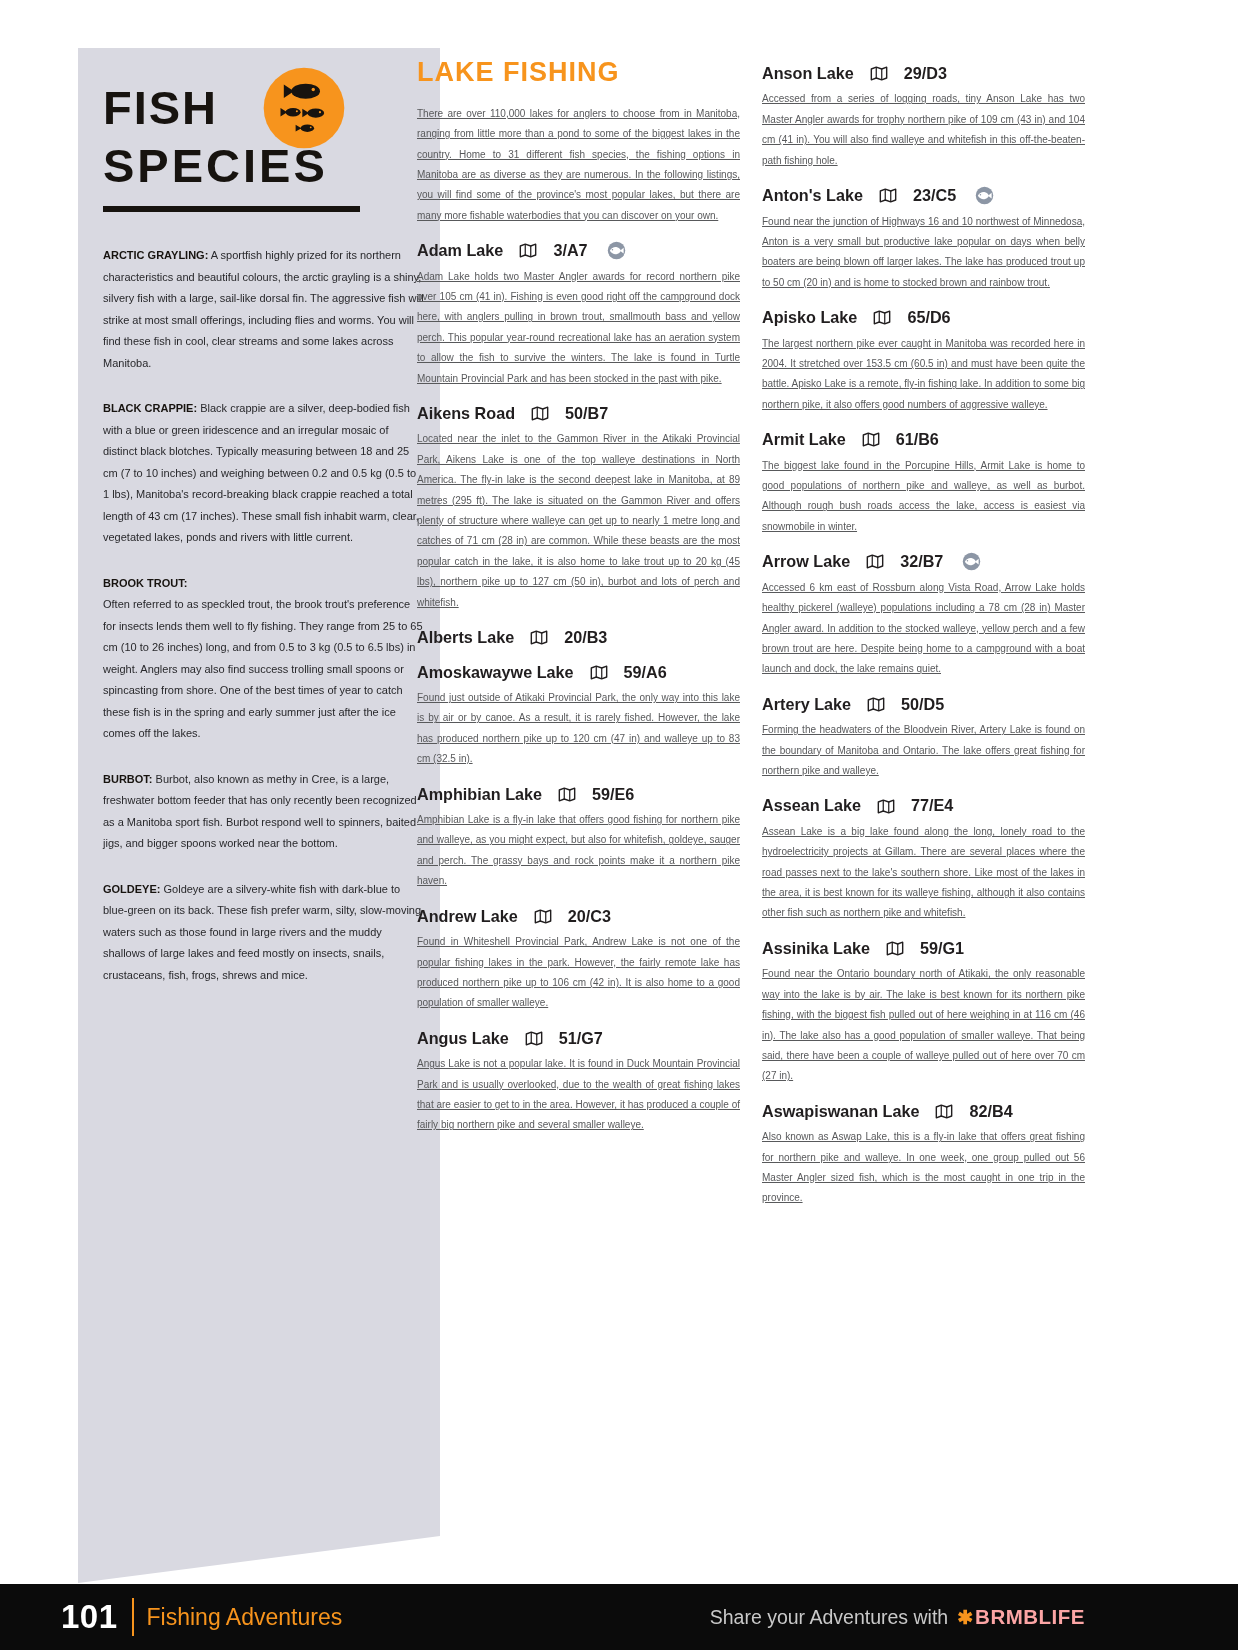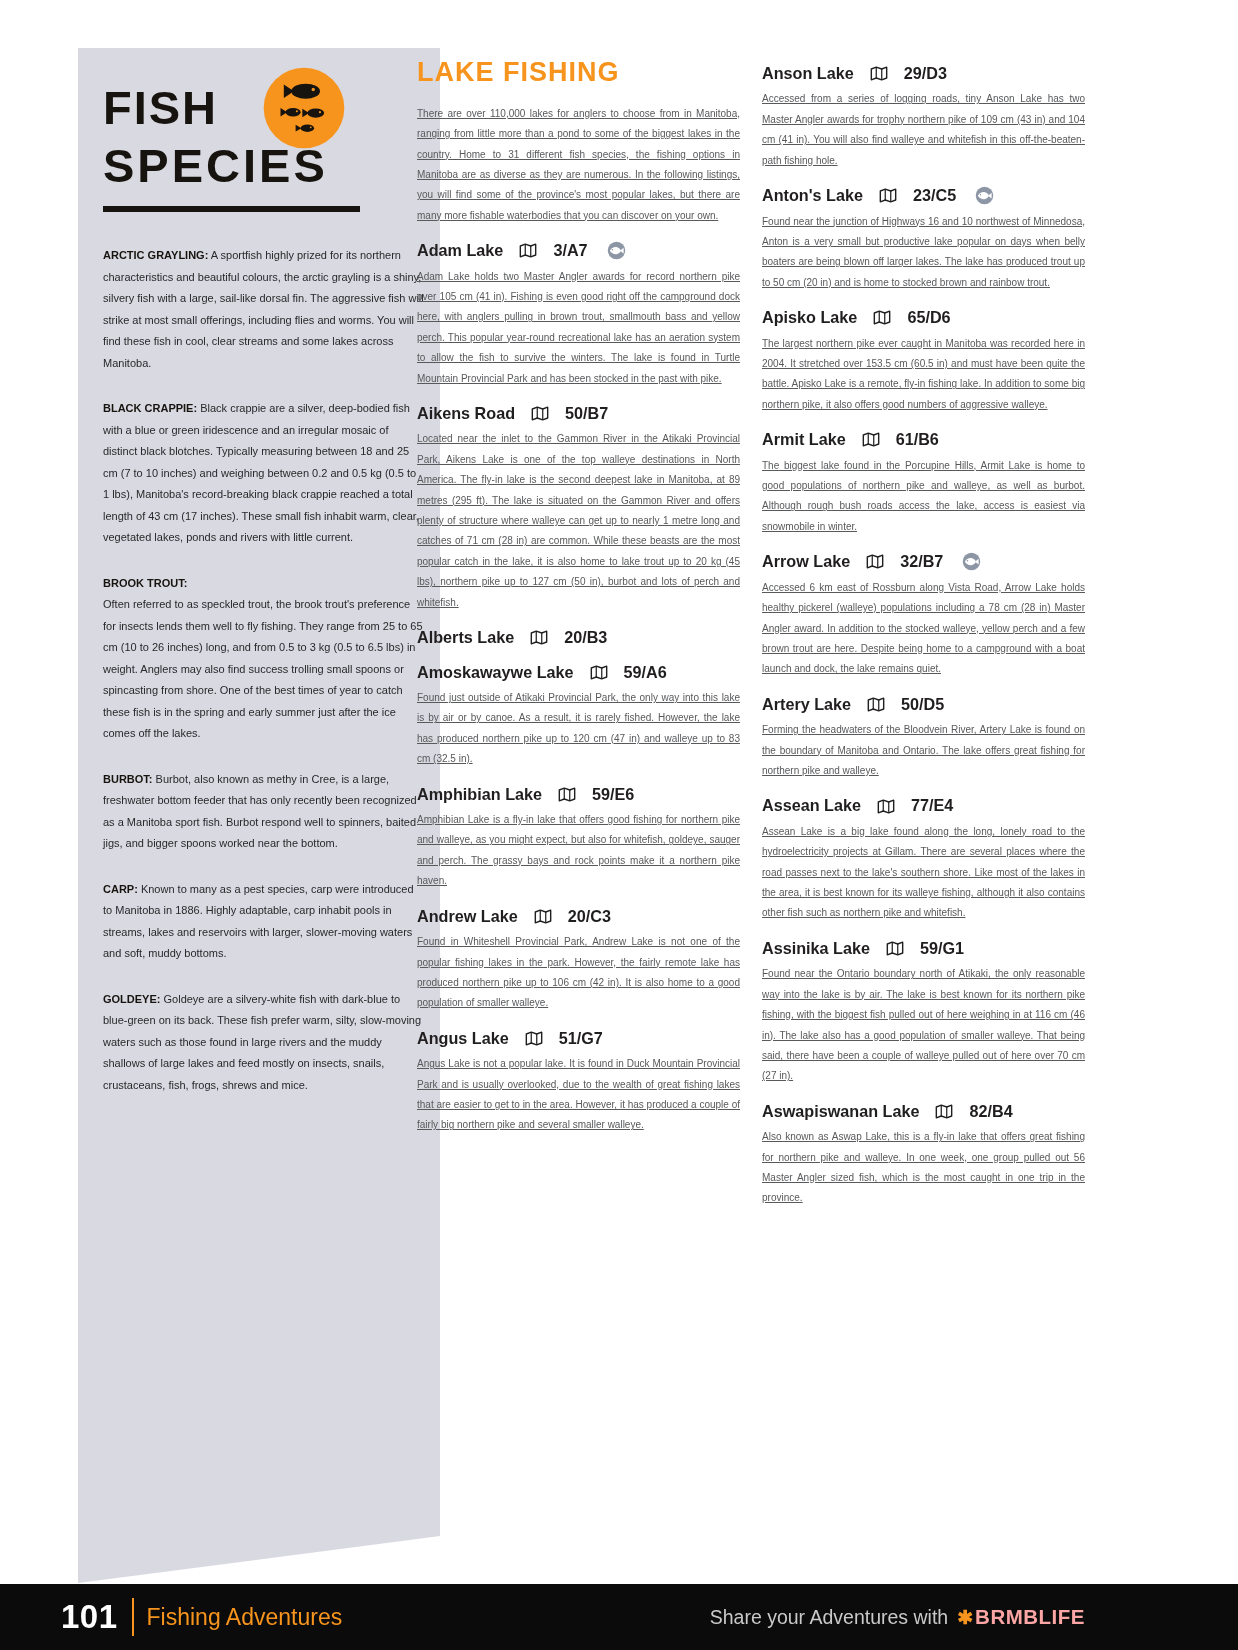--- a/index.html
+++ b/index.html
@@ -104,21 +104,20 @@
     </svg>
     <h1 class="logo-word w2">SPECIES</h1>
     <div class="logo-rule"></div>
   </div>
 
   <div class="species-list">
     <p class="species-p"><b>ARCTIC GRAYLING:</b> <span>A sportfish highly prized for its northern characteristics and beautiful colours, the arctic grayling is a shiny, silvery fish with a large, sail-like dorsal fin. The aggressive fish will strike at most small offerings, including flies and worms. You will find these fish in cool, clear streams and some lakes across Manitoba.</span></p>
     <p class="species-p"><b>BLACK CRAPPIE:</b> <span>Black crappie are a silver, deep-bodied fish with a blue or green iridescence and an irregular mosaic of distinct black blotches. Typically measuring between 18 and 25 cm (7 to 10 inches) and weighing between 0.2 and 0.5 kg (0.5 to 1 lbs), Manitoba's record-breaking black crappie reached a total length of 43 cm (17 inches). These small fish inhabit warm, clear, vegetated lakes, ponds and rivers with little current.</span></p>
     <p class="species-p"><b class="species-head-block">BROOK TROUT:</b><span>Often referred to as speckled trout, the brook trout's preference for insects lends them well to fly fishing. They range from 25 to 65 cm (10 to 26 inches) long, and from 0.5 to 3 kg (0.5 to 6.5 lbs) in weight. Anglers may also find success trolling small spoons or spincasting from shore. One of the best times of year to catch these fish is in the spring and early summer just after the ice comes off the lakes.</span></p>
     <p class="species-p"><b>BURBOT:</b> <span>Burbot, also known as methy in Cree, is a large, freshwater bottom feeder that has only recently been recognized as a Manitoba sport fish. Burbot respond well to spinners, baited jigs, and bigger spoons worked near the bottom.</span></p>
-    <p class="species-p"><b>CARP:</b> <span>Known to many as a pest species, carp were introduced to Manitoba in 1886. Highly adaptable, carp inhabit pools in streams, lakes and reservoirs with larger, slower-moving waters and soft, muddy bottoms.</span></p>
     <p class="species-p"><b>GOLDEYE:</b> <span>Goldeye are a silvery-white fish with dark-blue to blue-green on its back. These fish prefer warm, silty, slow-moving waters such as those found in large rivers and the muddy shallows of large lakes and feed mostly on insects, snails, crustaceans, fish, frogs, shrews and mice.</span></p>
   </div>
 </aside>
 
 <section class="col col-mid">
   <h1 class="page-title">LAKE FISHING</h1>
   <p class="body-p">There are over 110,000 lakes for anglers to choose from in Manitoba, ranging from little more than a pond to some of the biggest lakes in the country. Home to 31 different fish species, the fishing options in Manitoba are as diverse as they are numerous. In the following listings, you will find some of the province's most popular lakes, but there are many more fishable waterbodies that you can discover on your own.</p>
 
   <div class="lake">
     <h3 class="lake-head">

